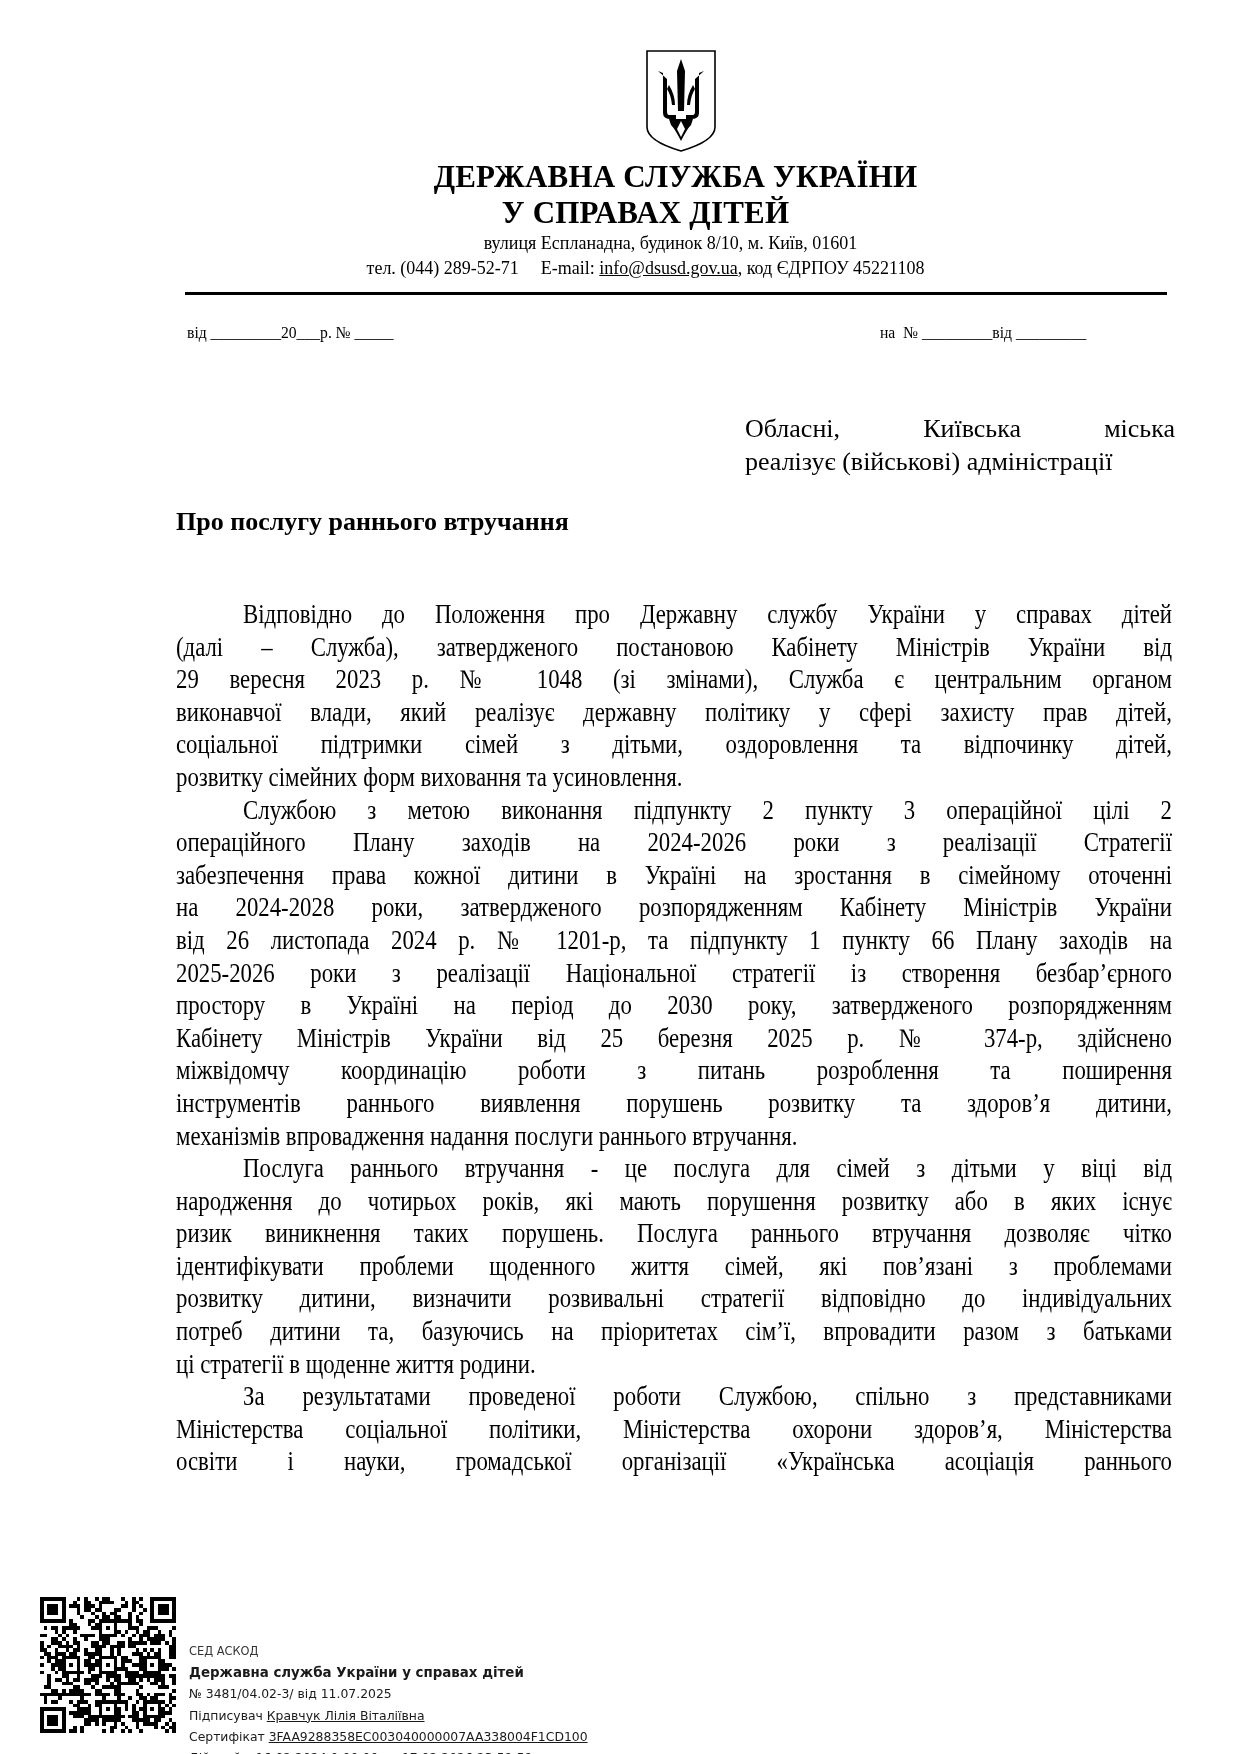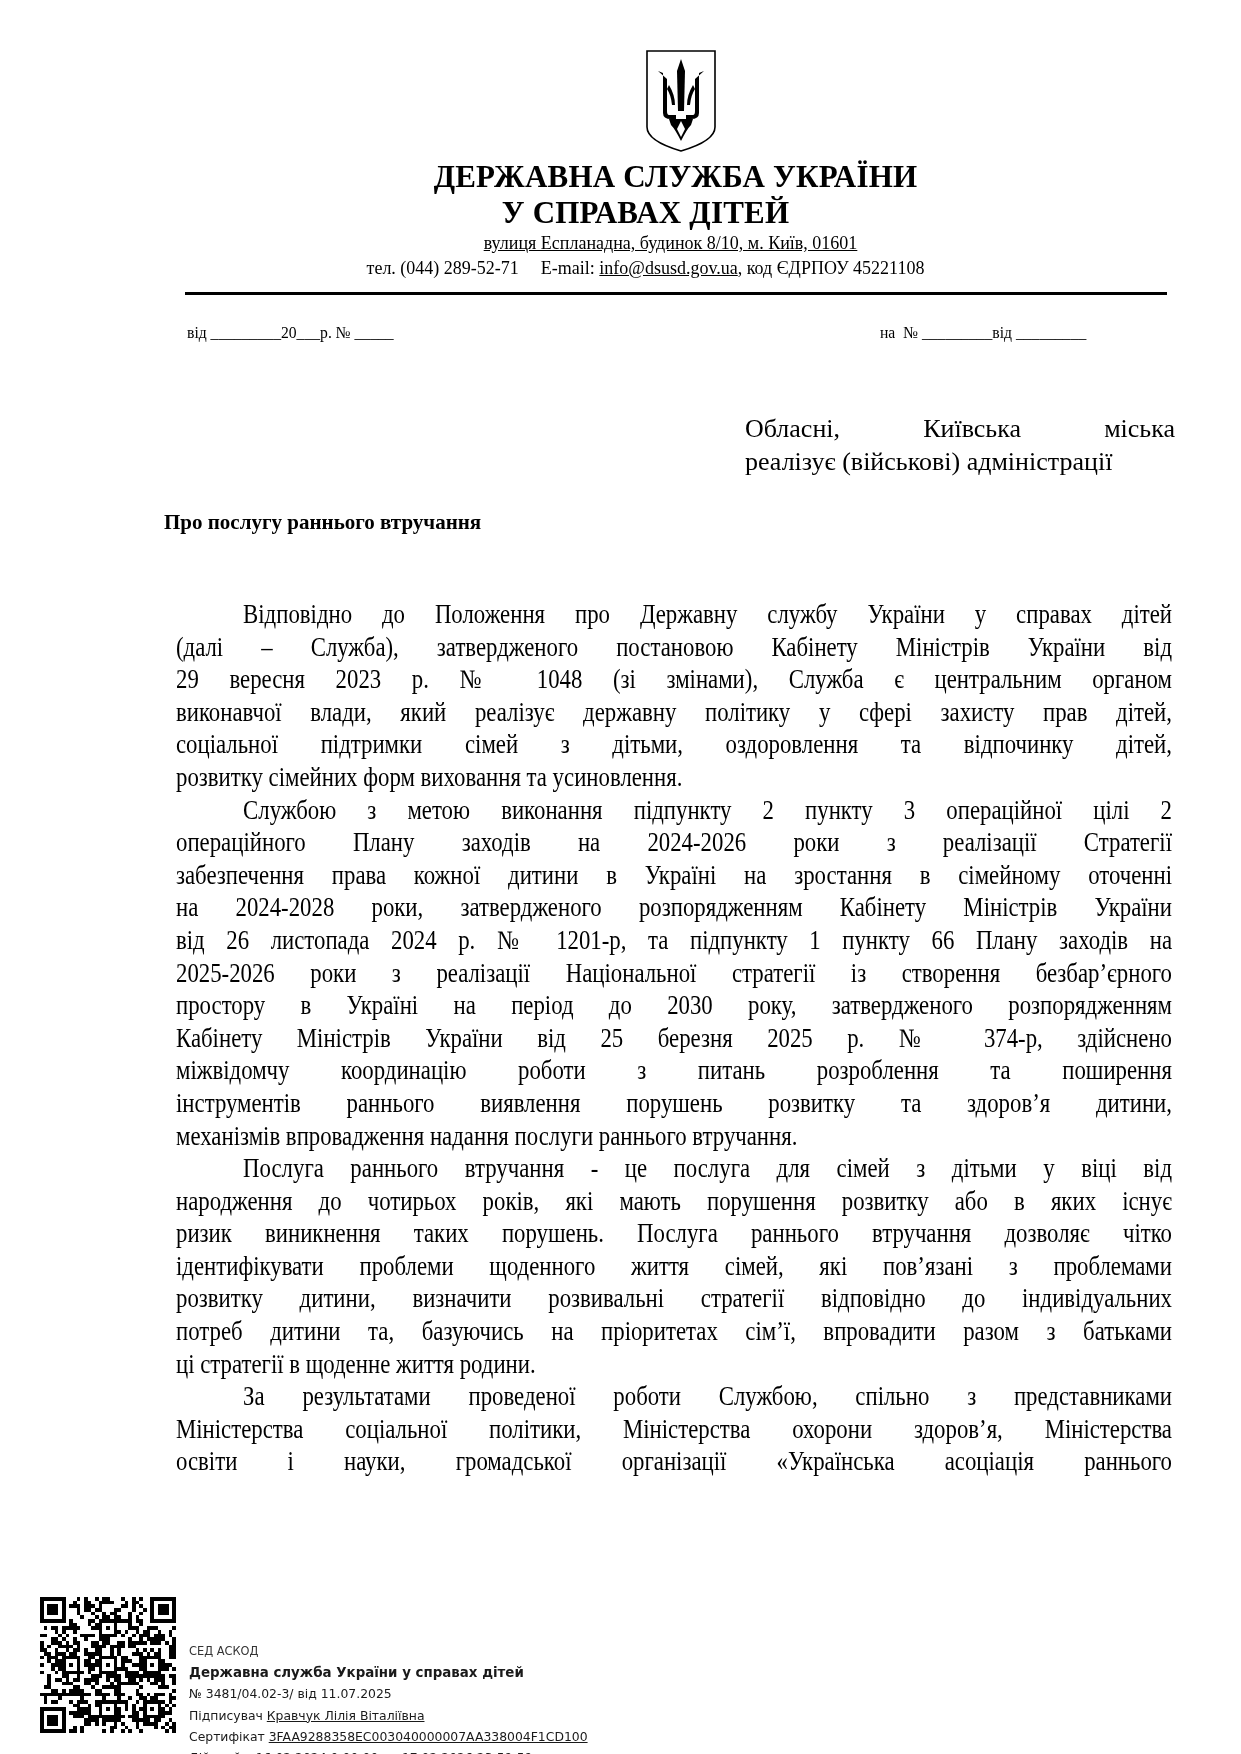--- a/index.html
+++ b/index.html
@@ -7,37 +7,37 @@
   .abs { position: absolute; }
 
   
   #emblem { left: 645px; top: 49px; width: 72px; height: 104px; }
 
   
   .org-title { left: 0; width: 1241px; text-align: center; font-weight: bold; font-size: 31px; line-height: 34px; letter-spacing: 0.2px; }
   #org-line1 { top: 160px; padding-left: 110px; box-sizing: border-box; }
   #org-line2 { top: 196px; padding-left: 50px; box-sizing: border-box; }
   .contact { left: 0; width: 1241px; text-align: center; font-size: 18px; line-height: 22px; }
-  #address { top: 232px; padding-left: 100px; box-sizing: border-box; text-decoration: underline; }
+  #address { top: 232px; padding-left: 100px; box-sizing: border-box; }
   #contacts { top: 257px; padding-left: 50px; box-sizing: border-box; }
   #contacts .gap { display: inline-block; width: 22px; }
   #contacts a { color: #000; text-decoration: underline; text-align: center; }
   #header-rule { left: 185px; top: 292px; width: 982px; height: 3px; background: #000; }
 
   
   .ref { top: 322px; font-size: 17px; line-height: 22px; transform: scaleX(0.92); transform-origin: left center; white-space: pre; }
   #ref-left { left: 187px; }
   #ref-right { left: 880px; }
 
   
   #addressee { left: 745px; top: 412px; width: 430px; font-size: 26px; line-height: 33px; }
   #addressee .line1 { display: flex; justify-content: space-between; }
 
   
-  #subject { left: 164px; top: 508px; font-size: 21px; font-weight: bold; line-height: 28px; }
+  #subject { left: 176px; top: 508px; font-size: 26px; font-weight: bold; line-height: 28px; }
 
   
   #body { left: 176px; top: 598px; width: 996px; font-size: 26.5px; line-height: 32.6px; }
   #body .p { text-align: justify; text-align-last: left; }
   #body .ln { display: block; text-align: justify; text-align-last: justify; white-space: nowrap; overflow: visible; }
   #body .ln.last { text-align-last: left; }
   #body .ln span { display: inline-block; transform: scaleX(0.86); transform-origin: left center; width: 116.28%; text-align: justify; text-align-last: justify; }
   #body .ln.last span { text-align-last: left; }
   #body .ln.indent span { text-indent: 78px; }
 

